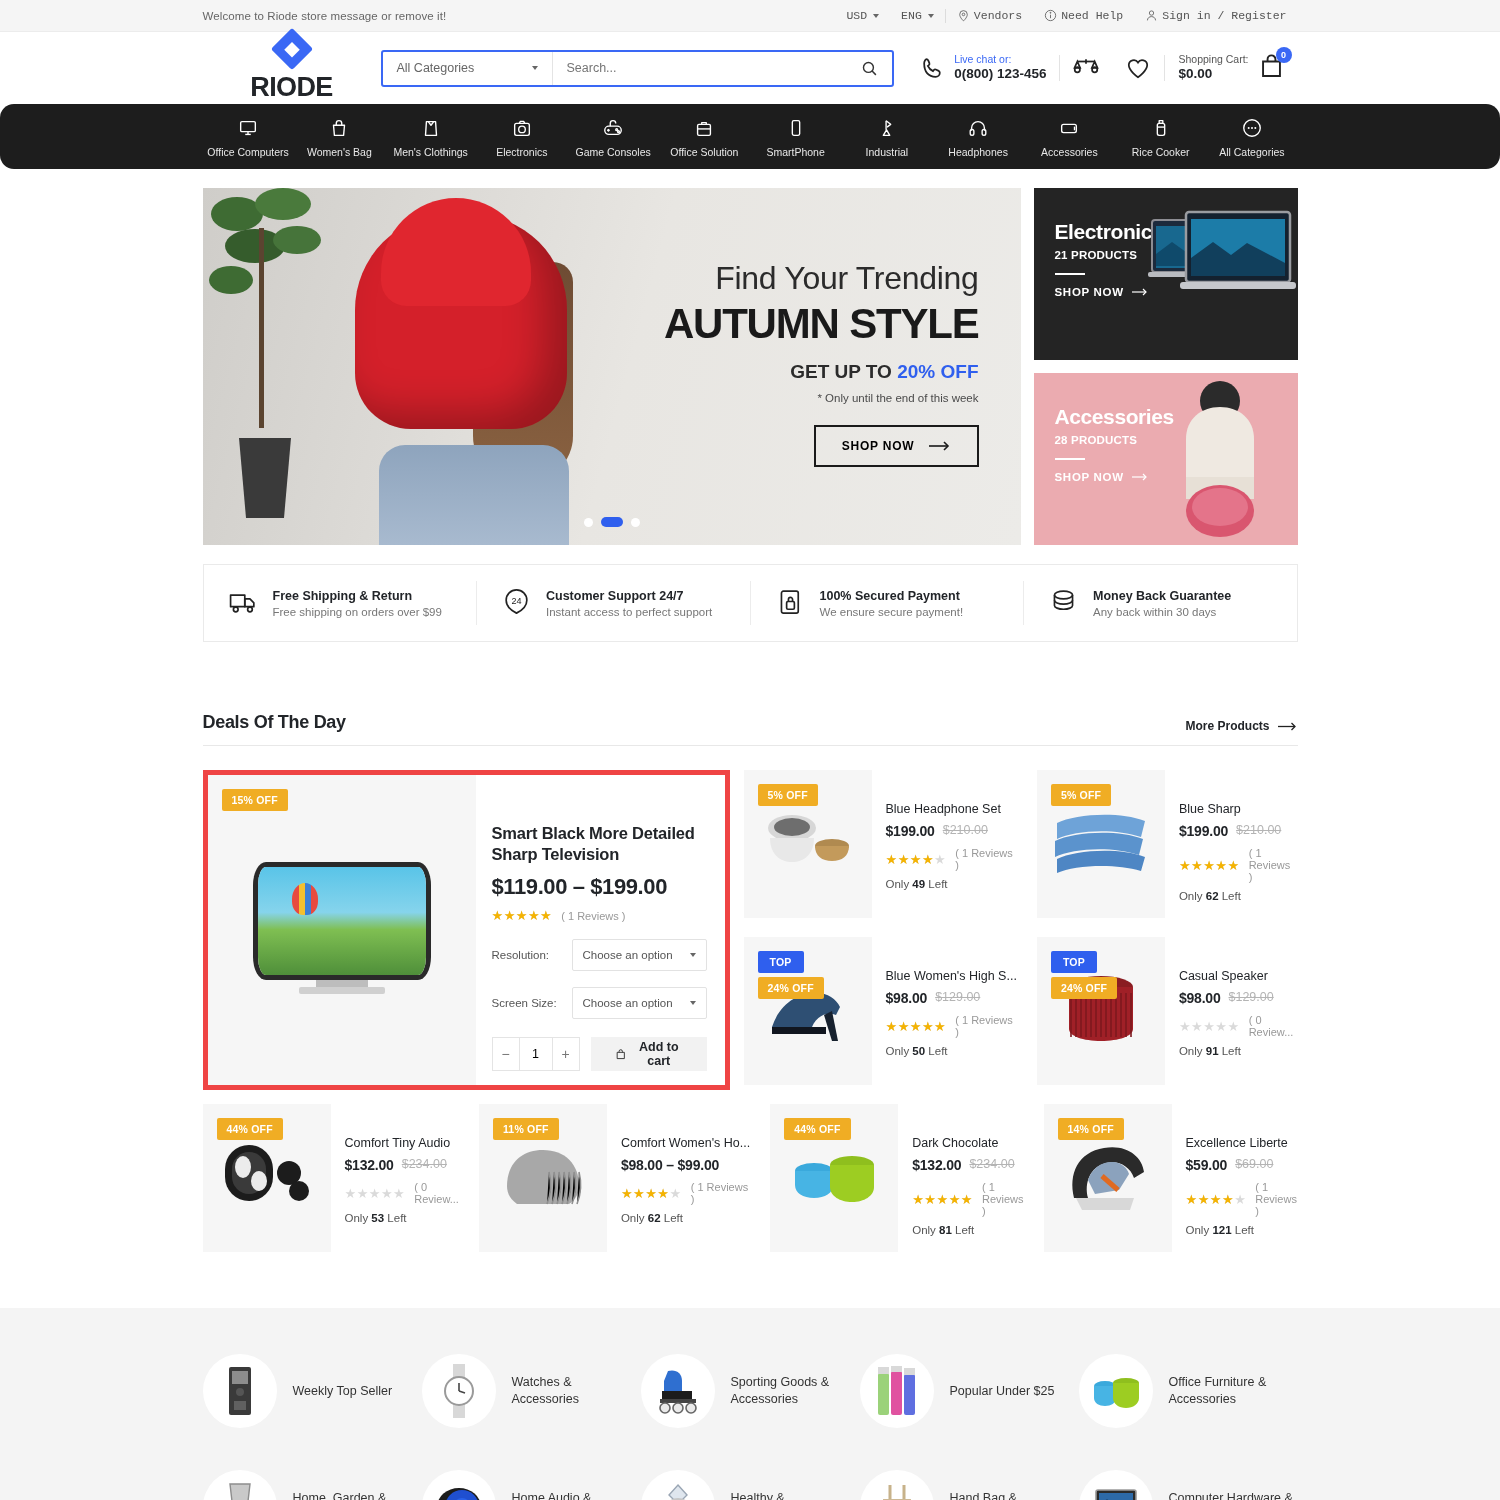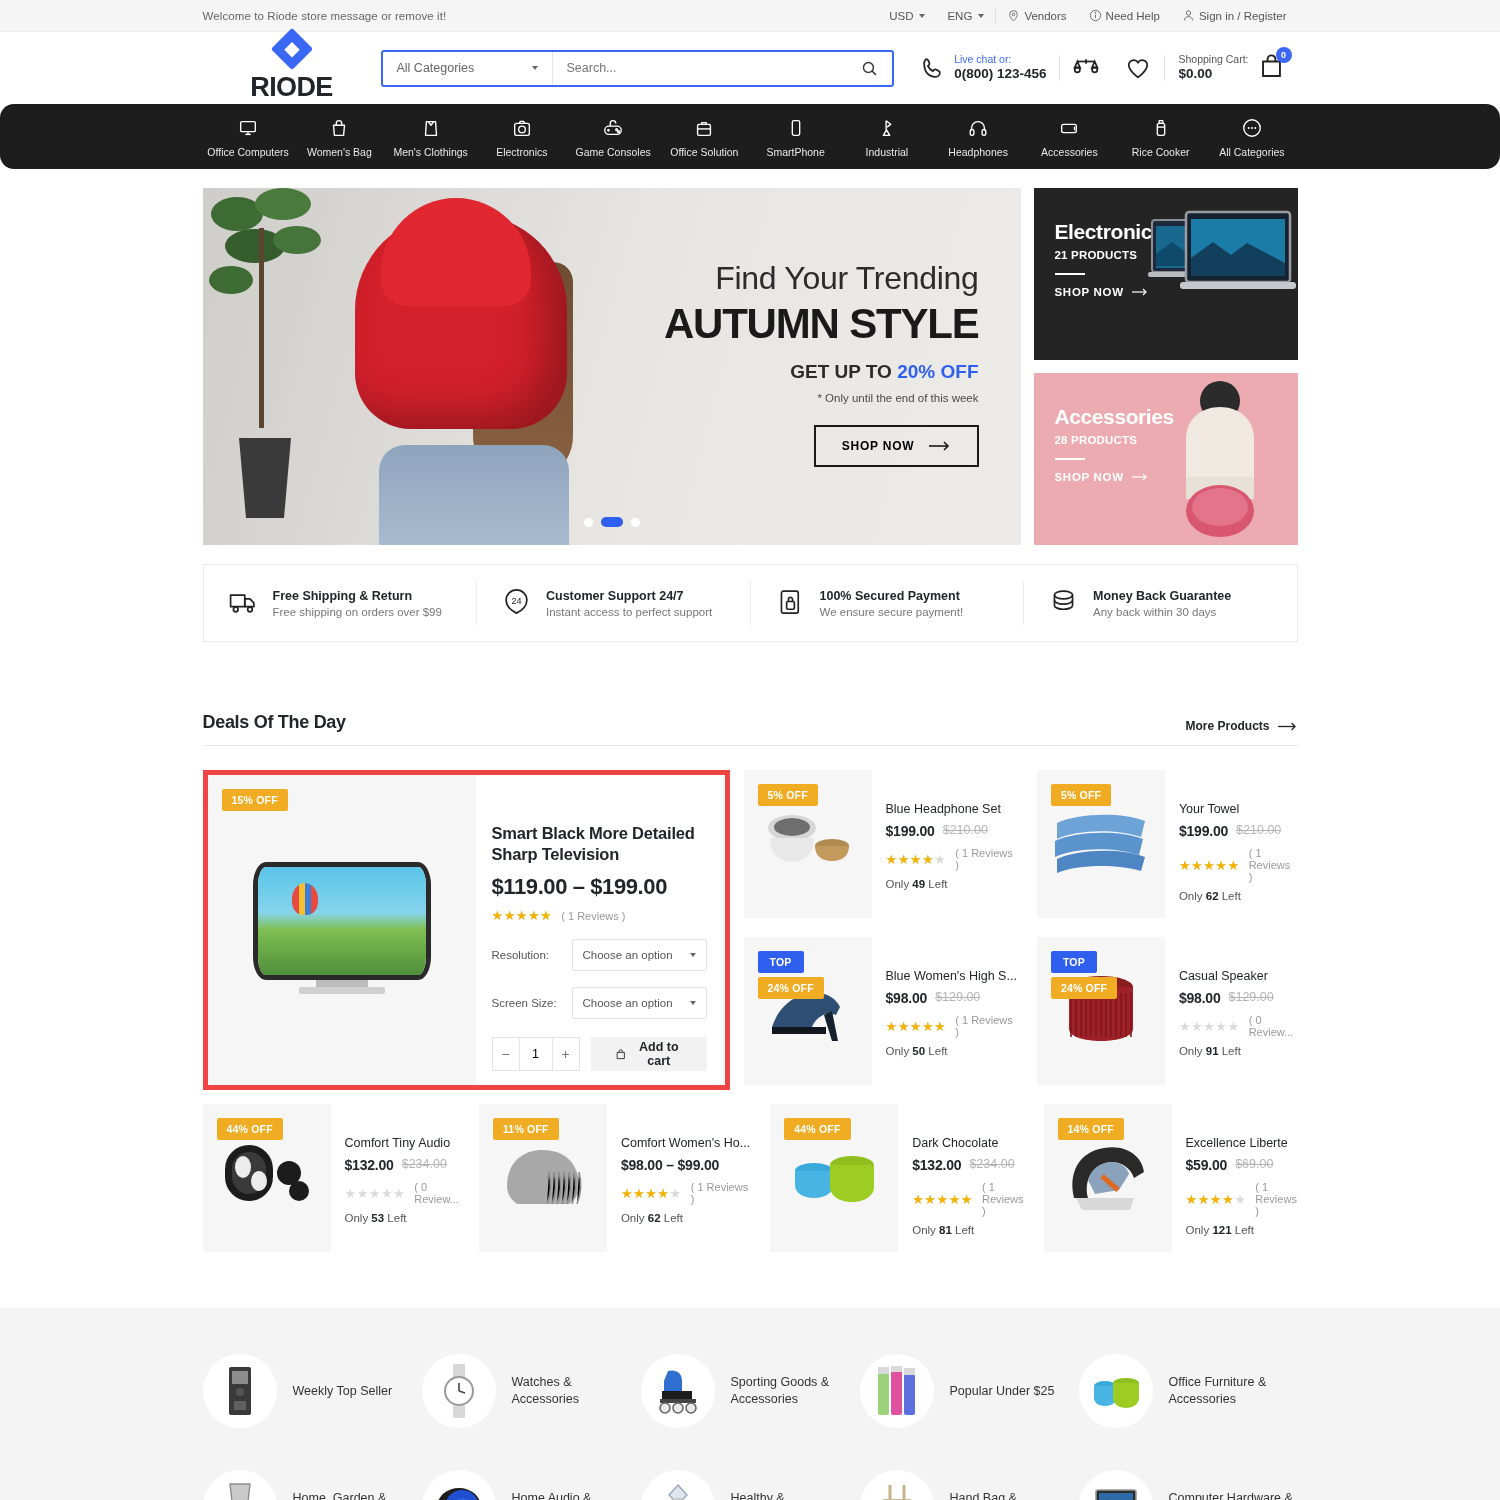--- a/index.html
+++ b/index.html
@@ -13,21 +13,21 @@
   .wrap { width: 1500px; }
   .container { width: 1095px; margin: 0 auto; }
 
   
   .topbar {
     height: 32px; background: #f5f5f5; border-bottom: 1px solid #ececec;
     display: flex; align-items: center;
   }
   .topbar .container { display: flex; align-items: center; justify-content: space-between; }
   .topbar-msg { font-size: 11.5px; color: #666; letter-spacing: .1px; }
-  .topbar-right { display: flex; align-items: center; gap: 0; font-size: 11.5px; color: #555; }
+  .topbar-right { display: flex; align-items: center; gap: 0; font-size: 11.5px; color: #555; font-family: Liberation Mono, monospace; }
   .tb-item { display: flex; align-items: center; gap: 4px; padding: 0 11px; white-space: nowrap; }
   .tb-sep { width: 1px; height: 14px; background: #dcdcdc; }
   .caret { display:inline-block; width:0;height:0;border-left:3.5px solid transparent;border-right:3.5px solid transparent;border-top:4px solid #666; margin-left:2px;}
   .tb-ico { width: 13px; height: 13px; display:inline-block; }
 
   
   .header { height: 72px; display: flex; align-items: center; background: #fff; }
   .header .container { display: flex; align-items: center; }
   .logo { display: flex; align-items: center; gap: 8px; width: 178px; flex-direction: column; }
   .logo-mark { width: 30px; height: 30px; background: #3a68f5; transform: rotate(45deg); display:flex;align-items:center;justify-content:center;border-radius:3px;}
@@ -632,21 +632,21 @@
             <div class="scard">
     <div class="scard-img">
       <span class="badge">5% OFF</span>
       <span><svg width="100" height="78" viewBox="0 0 100 78">
                     <path d="M6 20c18-9 62-12 88-2l-4 16c-26-9-66-7-84 2z" fill="#6ea3d8"></path>
                     <path d="M4 38c18-9 62-12 88-2l-4 16c-26-9-66-7-84 2z" fill="#5b93cd"></path>
                     <path d="M6 56c18-9 62-12 88-2l-4 14c-26-8-66-6-84 2z" fill="#4e86c4"></path>
                   </svg></span>
     </div>
     <div class="scard-info">
-      <div class="scard-name">Your Towel</div>
+      <div class="scard-name">Blue Sharp</div>
       <div class="price-row">
         <span class="p-now">$199.00</span>
         <span class="p-old">$210.00</span>
       </div>
       <div class="rate-row">
         <span class="stars">★★★★★<span class="fill" style="width:100%">★★★★★</span></span>
         <span class="rev">( 1 Reviews )</span>
       </div>
       <div class="left-txt">Only <b>62</b> Left</div>
     </div>

